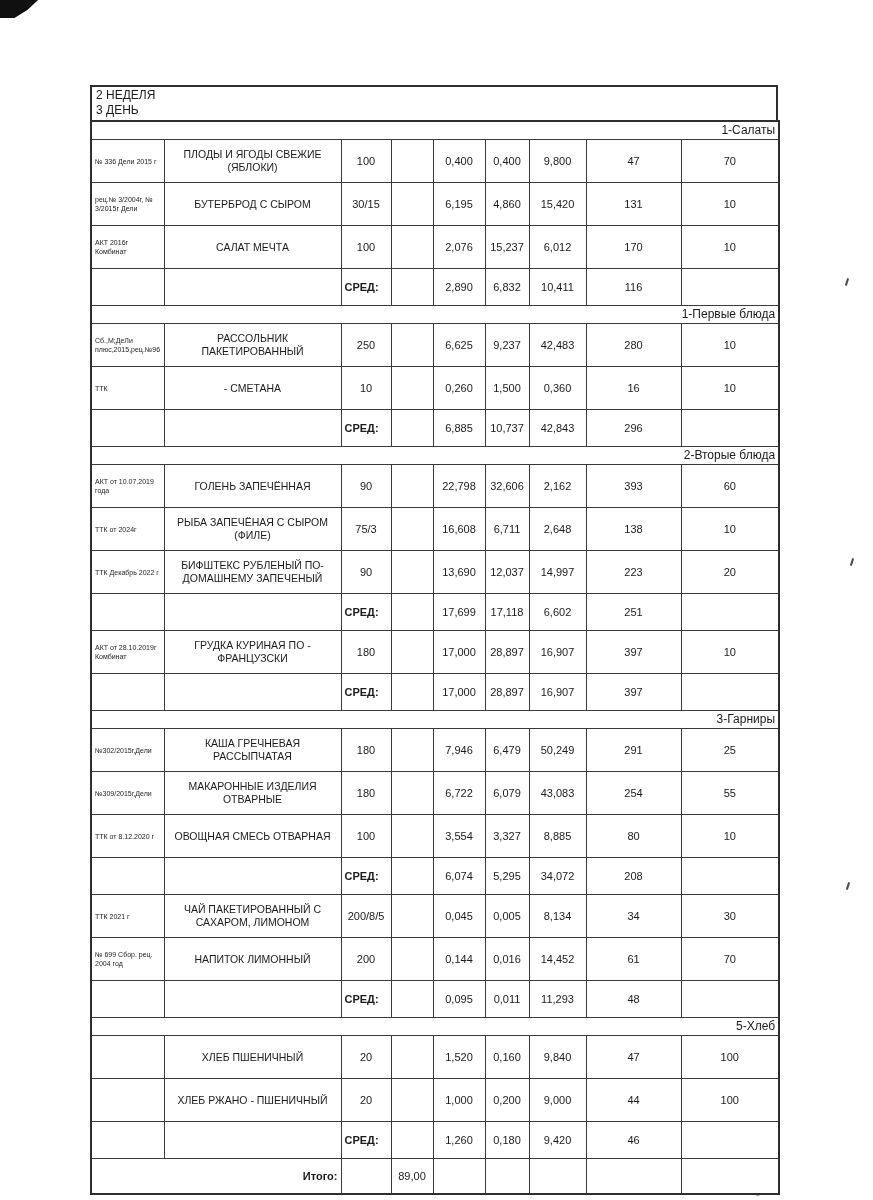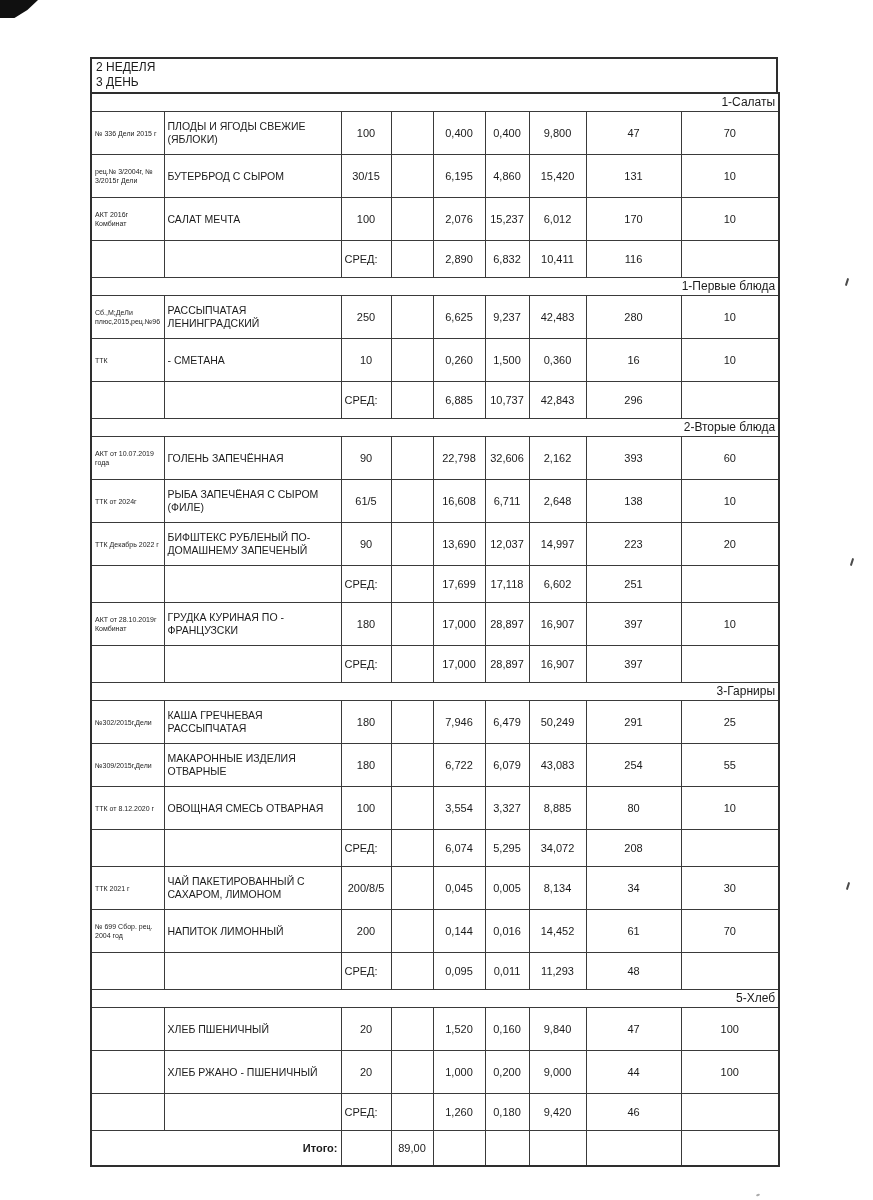--- a/index.html
+++ b/index.html
@@ -4,35 +4,35 @@
 <style>
   html,body{margin:0;padding:0;}
   body{
     width:873px;height:1200px;background:#ffffff;position:relative;
     font-family:"Liberation Sans", sans-serif;color:#1b1b1b;
     -webkit-font-smoothing:antialiased;
   }
   .sheet{position:absolute;left:90px;top:57px;width:688px;}
   .title-box{
     border:2px solid #2e2e2e;border-bottom:none;
-    padding:1px 4px 2px 4px;font-size:12px;line-height:15px;
+    padding:1px 4px 2px 4px;font-size:12px;line-height:15px;margin-top:28px;
   }
   table.menu{
     border-collapse:collapse;table-layout:fixed;width:688px;
     border:2px solid #2e2e2e;
   }
   table.menu td{
     border:1px solid #3a3a3a;padding:2px 3px;vertical-align:middle;
     overflow:hidden;background:#fff;
   }
   td.c-section{text-align:right;font-size:12px;line-height:13px;height:12px;padding:1px 0;}
   td.c-ref{font-size:7px;line-height:9px;color:#232323;text-align:left;}
-  td.c-name{font-size:10.5px;line-height:13px;text-align:left;}
+  td.c-name{font-size:10.5px;line-height:13px;text-align:center;}
   td.c-num{font-size:11px;text-align:center;}
-  td.c-sred{font-size:11px;font-weight:400;text-align:left;padding-left:4px;}
+  td.c-sred{font-size:11px;font-weight:700;text-align:left;padding-left:4px;}
   td.c-total-label{font-size:11px;font-weight:600;text-align:right;padding-right:6px;}
   tr.data td{height:38px;}
   tr.avg td{height:32px;}
   tr.total td{height:30px;}
   
   .corner-blob{
     position:absolute;left:0;top:0;width:38px;height:18px;background:#101010;
     clip-path:polygon(0 0,100% 0,72% 55%,38% 100%,0 100%);
   }
   .tick{position:absolute;width:2px;height:8px;background:#4a4a4a;border-radius:1px;transform:rotate(18deg);}
@@ -116,21 +116,21 @@
           <td class="c-num">6,832</td>
           <td class="c-num">10,411</td>
           <td class="c-num">116</td>
           <td class="c-num"></td>
         </tr>
         <tr class="sec">
           <td class="c-section" colspan="9">1-Первые блюда</td>
         </tr>
         <tr class="data">
           <td class="c-ref">Сб.,М;ДеЛи плюс,2015,рец.№96</td>
-          <td class="c-name">РАССЫПЧАТАЯ ЛЕНИНГРАДСКИЙ</td>
+          <td class="c-name">РАССОЛЬНИК ПАКЕТИРОВАННЫЙ</td>
           <td class="c-num">250</td>
           <td class="c-gap"></td>
           <td class="c-num">6,625</td>
           <td class="c-num">9,237</td>
           <td class="c-num">42,483</td>
           <td class="c-num">280</td>
           <td class="c-num">10</td>
         </tr>
         <tr class="data">
           <td class="c-ref">ТТК</td>
@@ -164,21 +164,21 @@
           <td class="c-gap"></td>
           <td class="c-num">22,798</td>
           <td class="c-num">32,606</td>
           <td class="c-num">2,162</td>
           <td class="c-num">393</td>
           <td class="c-num">60</td>
         </tr>
         <tr class="data">
           <td class="c-ref">ТТК от 2024г</td>
           <td class="c-name">РЫБА ЗАПЕЧЁНАЯ С СЫРОМ (ФИЛЕ)</td>
-          <td class="c-num">61/5</td>
+          <td class="c-num">75/3</td>
           <td class="c-gap"></td>
           <td class="c-num">16,608</td>
           <td class="c-num">6,711</td>
           <td class="c-num">2,648</td>
           <td class="c-num">138</td>
           <td class="c-num">10</td>
         </tr>
         <tr class="data">
           <td class="c-ref">ТТК Декабрь 2022 г</td>
           <td class="c-name">БИФШТЕКС РУБЛЕНЫЙ ПО-ДОМАШНЕМУ ЗАПЕЧЕНЫЙ</td>

